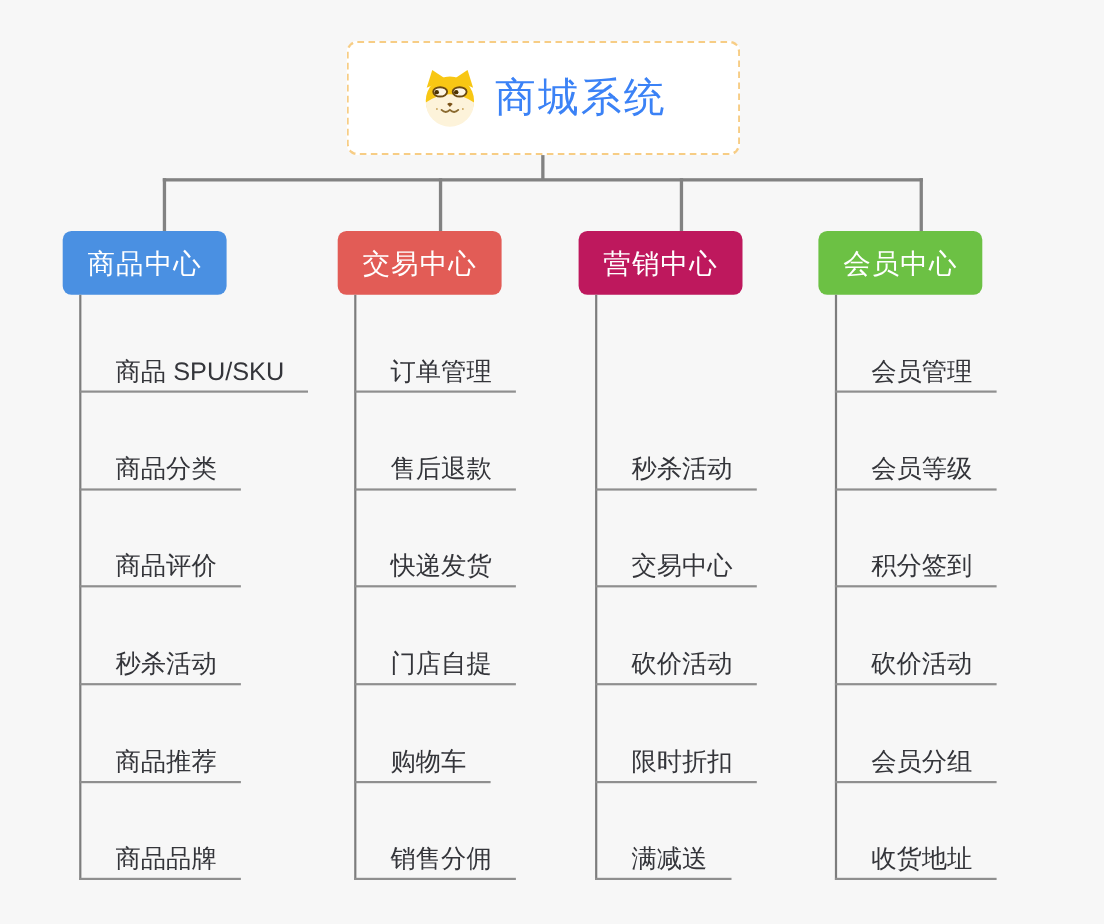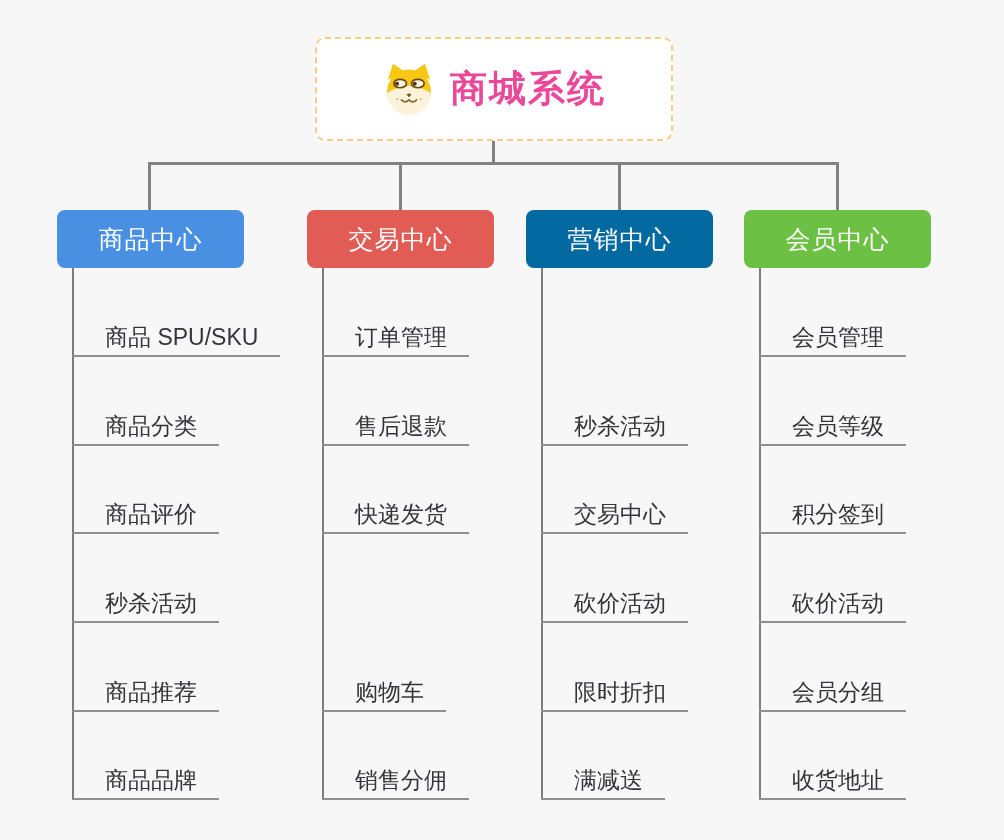--- a/index.html
+++ b/index.html
@@ -15,21 +15,21 @@
   .root-node {
     position: absolute; left: 315px; top: 37px;
     width: 358px; height: 104px;
     background: #ffffff;
     border: 2px dashed #f7cd85;
     border-radius: 10px;
     display: flex; align-items: center; justify-content: center;
     gap: 14px;
   }
   .root-node .label {
-    font-size: 37px; color: #ec4899; letter-spacing: 2px; font-weight: 700;
+    font-size: 37px; color: #3b82f6; letter-spacing: 2px; font-weight: 400;
     white-space: nowrap;
   }
   .root-node svg { width: 54px; height: 54px; display: block; }
 
   
   .line { position: absolute; background: #828282; }
   .stem   { left: 492px; top: 141px; width: 3px; height: 23px; }
   .hbar   { left: 148px; top: 162px; width: 691px; height: 3px; }
   .drop   { top: 162px; width: 3px; height: 48px; }
   .drop-0 { left: 148px; }
@@ -39,21 +39,21 @@
 
   
   .col { position: absolute; top: 210px; width: 260px; height: 620px; }
   .col-0 { left: 57px; }
   .col-1 { left: 307px; }
   .col-2 { left: 526px; }
   .col-3 { left: 744px; }
 
   .branch-node {
     position: absolute; left: 0; top: 0;
-    width: 187px; height: 58px;
+    width: 149px; height: 58px;
     border-radius: 8px;
     display: flex; align-items: center; justify-content: center;
     color: #ffffff; font-size: 25px; letter-spacing: 1px;
     white-space: nowrap;
   }
 
   .trunk { position: absolute; left: 15px; top: 58px; width: 2px; height: 532px; background: #7d7d7d; }
 
   .child {
     position: absolute; left: 15px;
@@ -110,26 +110,27 @@
     <div class="child r-4">商品推荐</div>
     <div class="child r-5">商品品牌</div>
   </div>
 
   <div class="col col-1">
     <div class="branch-node" style="background: rgb(226, 92, 86);">交易中心</div>
     <div class="trunk"></div>
     <div class="child r-0">订单管理</div>
     <div class="child r-2">快递发货</div>
     <div class="child r-1">售后退款</div>
+    <div class="child r-3">门店自提</div>
     <div class="child r-4">购物车</div>
     <div class="child r-5">销售分佣</div>
   </div>
 
   <div class="col col-2">
-    <div class="branch-node" style="background: #0369a1;">营销中心</div>
+    <div class="branch-node" style="background: #be185d;">营销中心</div>
     <div class="trunk"></div>
     <div class="child r-1">秒杀活动</div>
     <div class="child r-2">交易中心</div>
     <div class="child r-4">限时折扣</div>
     <div class="child r-3">砍价活动</div>
     <div class="child r-5">满减送</div>
   </div>
 
   <div class="col col-3">
     <div class="branch-node" style="background: rgb(108, 193, 68);">会员中心</div>

